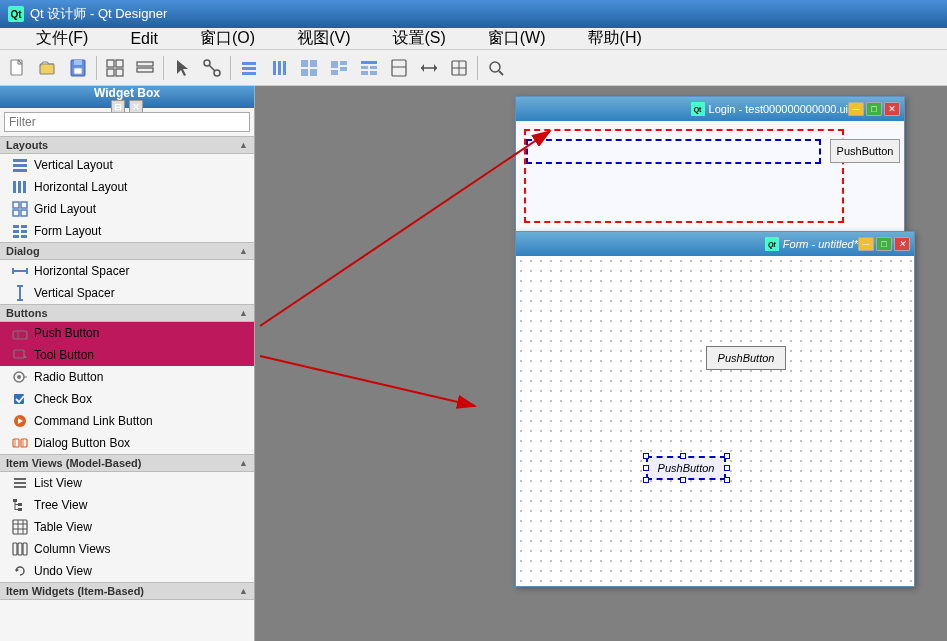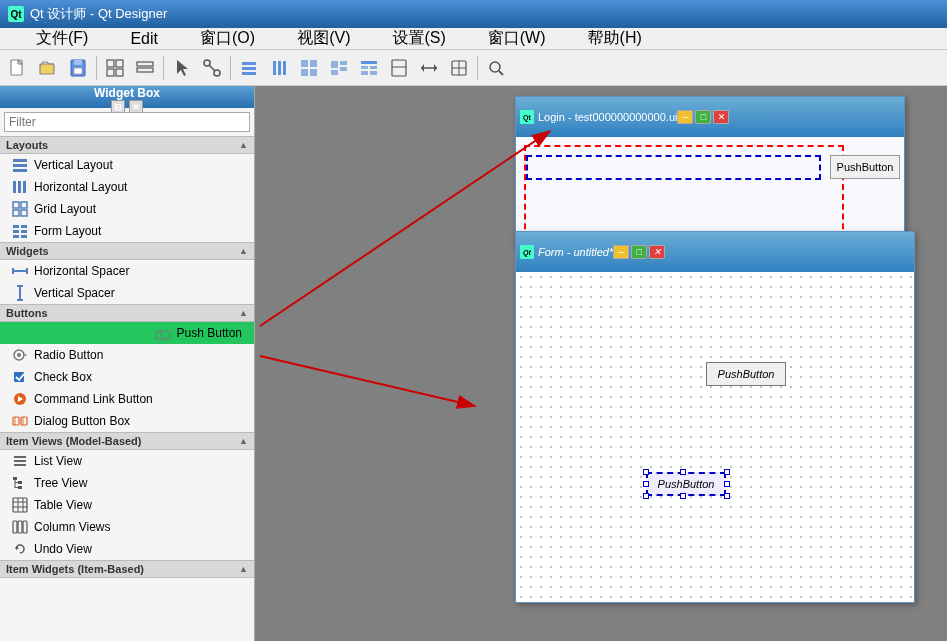--- a/index.html
+++ b/index.html
@@ -170,24 +170,24 @@
 
     
     .sub-window {
       position: absolute;
       border: 1px solid #6090c0;
       background: white;
       box-shadow: 2px 2px 6px rgba(0,0,0,0.3);
     }
     .sub-window-titlebar {
       background: linear-gradient(to bottom, #6baed6, #3080c0);
-      height: 40px;
+      height: 24px;
       display: flex;
       align-items: center;
-      justify-content: flex-start;
+      justify-content: flex-end;
       padding: 0 4px;
       color: white;
       font-size: 11px;
     }
     .sub-window-title {
       display: flex; align-items: center; gap: 4px;
     }
     .sub-window-qt-icon {
       width: 14px; height: 14px;
       background: #4fc;
@@ -301,21 +301,21 @@
     .icon-radiobtn { color: #888; }
     .icon-checkbox { color: #2060a0; }
     .icon-cmdlink { color: #e05000; }
     .icon-dialogbtnbox { color: #e05000; }
     .icon-listview { color: #555; }
     .icon-treeview { color: #555; }
     .icon-tableview { color: #555; }
     .icon-columnview { color: #555; }
     .icon-undoview { color: #555; }
 
-    .highlighted { background: #22c55e; justify-content: flex-end; }
+    .highlighted { background: #be185d; }
   </style>
 </head>
 <body>
 
 <div class="title-bar">
   <div class="title-bar-icon">Qt</div>
   <span class="title-bar-text">Qt 设计师 - Qt Designer</span>
 </div>
 
 <div class="menu-bar">
@@ -515,21 +515,21 @@
             <rect x="1" y="7" width="6" height="3" fill="#5580c0"></rect>
             <rect x="9" y="7" width="6" height="3" fill="#5580c0"></rect>
             <rect x="1" y="12" width="6" height="3" fill="#5580c0"></rect>
             <rect x="9" y="12" width="6" height="3" fill="#5580c0"></rect>
           </svg>
       </div>
       <span class="widget-item-label">Form Layout</span>
     </div>
 
     <div class="category-header">
-      <span>Widgets</span>
+      <span>Dialog</span>
       <span class="category-arrow">▲</span>
     </div>
 
     <div class="widget-item">
       <div class="widget-item-icon icon-hspacer">
         <svg width="16" height="16" viewBox="0 0 16 16">
             <line x1="1" y1="8" x2="15" y2="8" stroke="#5580c0" stroke-width="2"></line>
             <line x1="1" y1="5" x2="1" y2="11" stroke="#5580c0" stroke-width="2"></line>
             <line x1="15" y1="5" x2="15" y2="11" stroke="#5580c0" stroke-width="2"></line>
           </svg>
@@ -553,20 +553,29 @@
     </div>
 
     <div class="widget-item highlighted">
       <div class="widget-item-icon icon-pushbtn">
         <svg width="16" height="10" viewBox="0 0 16 10" style="margin-top:3px">
             <rect x="1" y="1" width="14" height="8" rx="2" fill="none" stroke="#777" stroke-width="1.2"></rect>
             <line x1="6" y1="1" x2="6" y2="9" stroke="#777" stroke-width="0.8"></line>
           </svg>
       </div>
       <span class="widget-item-label">Push Button</span>
+    </div>
+    <div class="widget-item highlighted">
+      <div class="widget-item-icon icon-toolbtn">
+        <svg width="16" height="16" viewBox="0 0 16 16">
+            <rect x="2" y="3" width="10" height="8" rx="1" fill="none" stroke="#777" stroke-width="1.2"></rect>
+            <polygon points="12,7 15,11 12,11" fill="#777"></polygon>
+          </svg>
+      </div>
+      <span class="widget-item-label">Tool Button</span>
     </div>
     <div class="widget-item">
       <div class="widget-item-icon icon-radiobtn">
         <svg width="16" height="16" viewBox="0 0 16 16">
             <circle cx="7" cy="8" r="5" fill="none" stroke="#777" stroke-width="1.5"></circle>
             <circle cx="7" cy="8" r="2" fill="#777"></circle>
             <line x1="12" y1="8" x2="15" y2="8" stroke="#777" stroke-width="1"></line>
           </svg>
       </div>
       <span class="widget-item-label">Radio Button</span>

